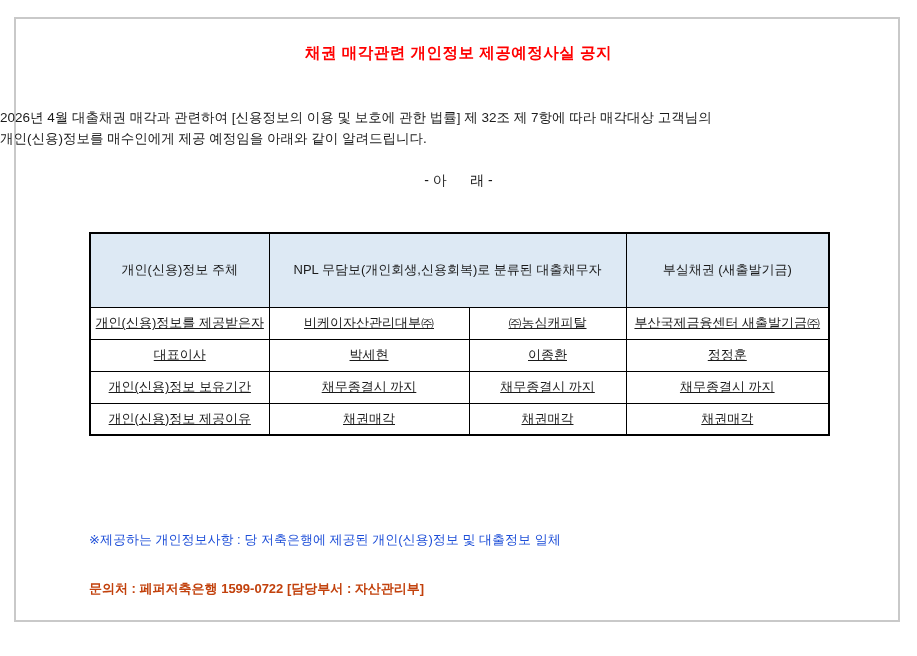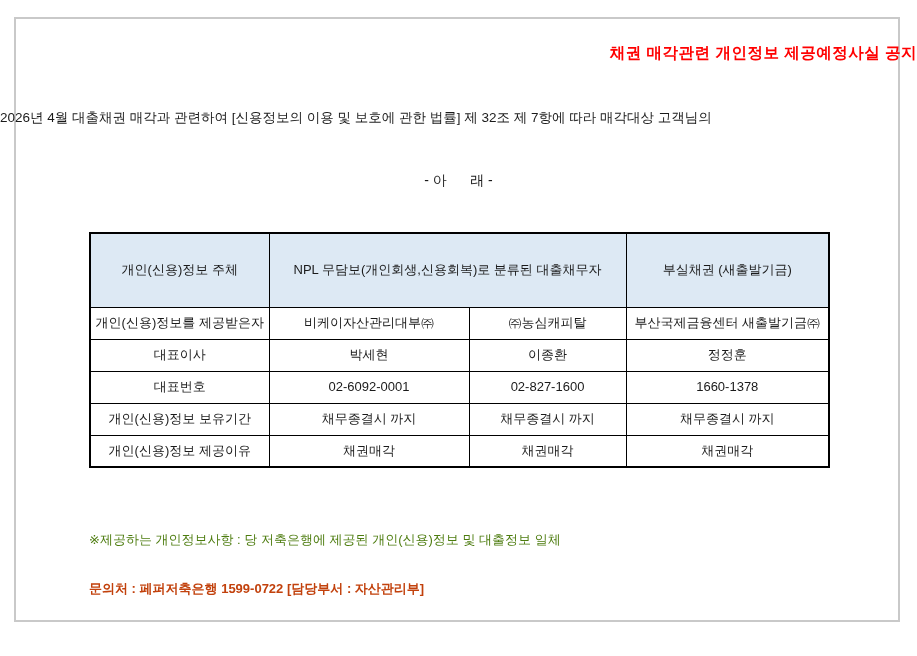--- a/index.html
+++ b/index.html
@@ -22,21 +22,21 @@
     width: 886px;
     height: 605px;
     border: 2px solid #c9c9c9;
     background: #ffffff;
   }
   .doc-title {
     position: absolute;
     left: 0;
     top: 43px;
     width: 917px;
-    text-align: right;
+    text-align: center;
     color: #ff0000;
     font-size: 15.5px;
     font-weight: bold;
     letter-spacing: 0.5px;
   }
   .intro {
     position: absolute;
     left: 0;
     top: 107px;
     width: 917px;
@@ -72,48 +72,49 @@
     vertical-align: middle;
     padding: 2px 4px;
     font-weight: normal;
     line-height: 18px;
   }
   table.notice-table { border: 2px solid #000000; padding-left: 44px; }
   table.notice-table thead th {
     background: #dde9f4;
     height: 74px;
   }
-  table.notice-table tbody td { height: 32px; }
+  table.notice-table tbody td { height: 32px; text-decoration: underline; }
   table.notice-table tbody tr.row-address td { height: 56px; }
   .footnote {
     position: absolute;
     left: 89px;
     top: 531px;
     font-size: 13px;
-    color: #4d7c0f;
+    color: #1d4ed8;
   }
   .contact {
     position: absolute;
     left: 89px;
     top: 580px;
     font-size: 13px;
     font-weight: bold;
     color: #c2410c;
   }
 </style>
 </head>
 <body>
 
 <div class="canvas">
   <div class="page-border"></div>
 
   <div class="doc-title">채권 매각관련 개인정보 제공예정사실 공지</div>
 
   <div class="intro">
     <div>2026년 4월 대출채권 매각과 관련하여 [신용정보의 이용 및 보호에 관한 법률] 제 32조 제 7항에 따라 매각대상 고객님의</div>
+    <div>개인(신용)정보를 매수인에게 제공 예정임을 아래와 같이 알려드립니다.</div>
   </div>
 
   <div class="below-divider">- 아      래 -</div>
 
   <table class="notice-table">
     <colgroup>
       <col style="width:179px">
       <col style="width:200px">
       <col style="width:157px">
       <col style="width:203px">
@@ -132,26 +133,20 @@
         <td>㈜농심캐피탈</td>
         <td>부산국제금융센터 새출발기금㈜</td>
       </tr>
       <tr>
         <td>대표이사</td>
         <td>박세현</td>
         <td>이종환</td>
         <td>정정훈</td>
       </tr>
       <tr>
-        <td>대표번호</td>
-        <td>02-6092-0001</td>
-        <td>02-827-1600</td>
-        <td>1660-1378</td>
-      </tr>
-      <tr>
         <td>개인(신용)정보 보유기간</td>
         <td>채무종결시 까지</td>
         <td>채무종결시 까지</td>
         <td>채무종결시 까지</td>
       </tr>
       <tr>
         <td>개인(신용)정보 제공이유</td>
         <td>채권매각</td>
         <td>채권매각</td>
         <td>채권매각</td>

